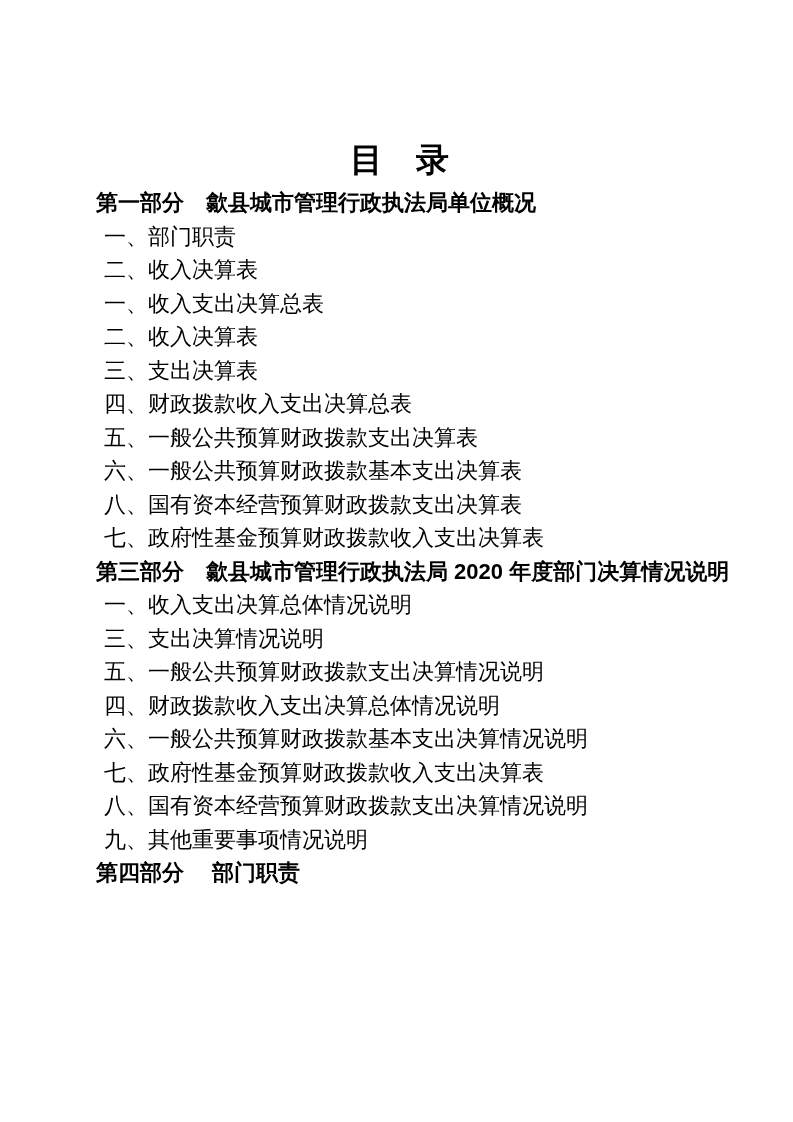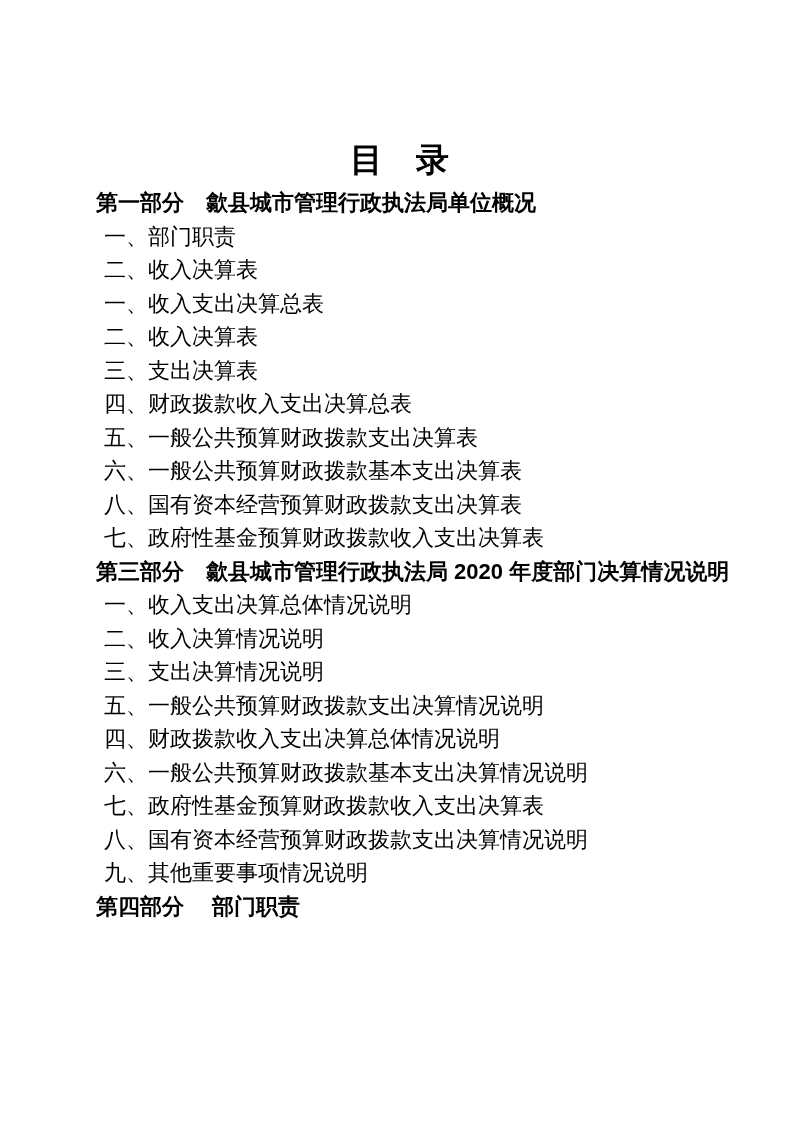--- a/index.html
+++ b/index.html
@@ -66,21 +66,20 @@
     <div class="toc-line item">二、收入决算表</div>
     <div class="toc-line item">三、支出决算表</div>
     <div class="toc-line item">四、财政拨款收入支出决算总表</div>
     <div class="toc-line item">五、一般公共预算财政拨款支出决算表</div>
     <div class="toc-line item">六、一般公共预算财政拨款基本支出决算表</div>
     <div class="toc-line item">八、国有资本经营预算财政拨款支出决算表</div>
     <div class="toc-line item">七、政府性基金预算财政拨款收入支出决算表</div>
 
     <div class="toc-line heading">第三部分　歙县城市管理行政执法局 2020 年度部门决算情况说明</div>
     <div class="toc-line item">一、收入支出决算总体情况说明</div>
-    <div class="toc-line item">二、收入决算情况说明</div>
     <div class="toc-line item">三、支出决算情况说明</div>
     <div class="toc-line item">五、一般公共预算财政拨款支出决算情况说明</div>
     <div class="toc-line item">四、财政拨款收入支出决算总体情况说明</div>
     <div class="toc-line item">六、一般公共预算财政拨款基本支出决算情况说明</div>
     <div class="toc-line item">七、政府性基金预算财政拨款收入支出决算表</div>
     <div class="toc-line item">八、国有资本经营预算财政拨款支出决算情况说明</div>
     <div class="toc-line item">九、其他重要事项情况说明</div>
 
     <div class="toc-line heading">第四部分　 部门职责</div>
   </div>

